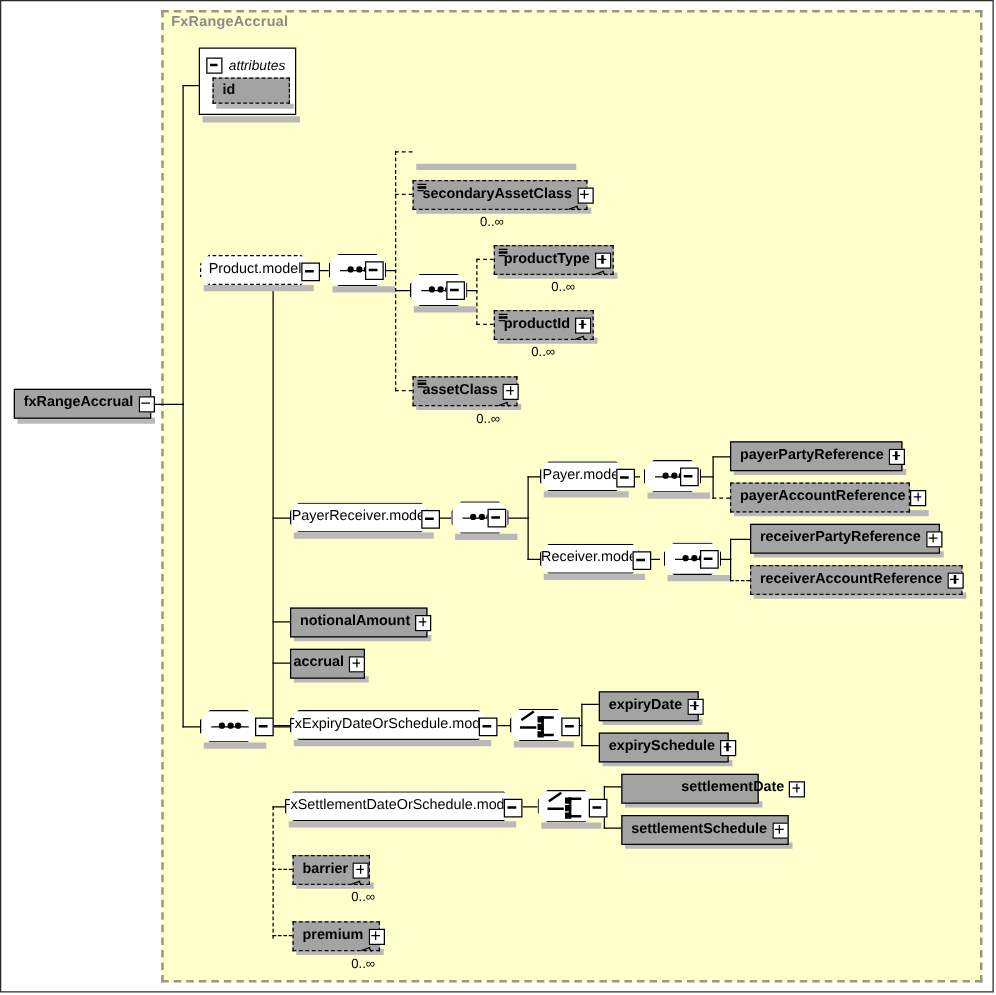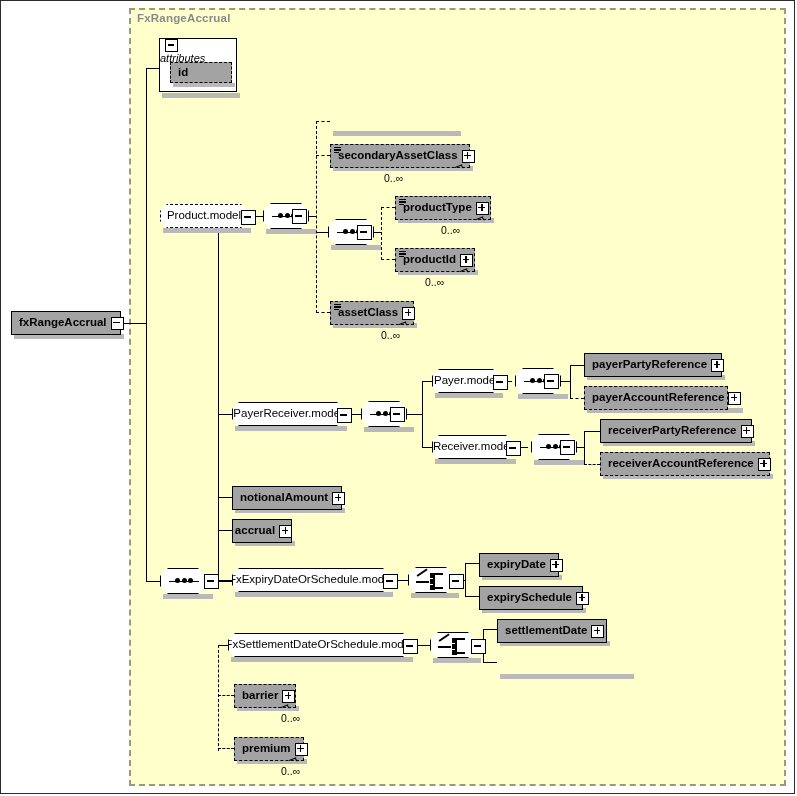--- a/index.html
+++ b/index.html
@@ -61,22 +61,22 @@
   .seqg{position:absolute;left:8px;top:11.5px;width:30px;height:1.6px;background:#000;}
   .seqd{position:absolute;top:9px;width:5px;height:5px;border-radius:50%;background:#000;}
   .chg-line{position:absolute;left:7px;top:13px;width:13px;height:1.6px;background:#000;}
   .chg-diag{position:absolute;left:8px;top:7px;width:12px;height:1.6px;background:#000;transform:rotate(-34deg);transform-origin:left center;}
   .chg-v{position:absolute;left:24px;top:5px;width:1.6px;height:16px;background:#000;}
   .chg-h{position:absolute;left:24px;width:10px;height:1.6px;background:#000;}
   .chg-dot{position:absolute;left:21px;width:5px;height:5px;background:#000;}
 
   
   .attrbox{position:absolute;background:#fff;border:1.5px solid #000;box-sizing:border-box;}
-  .attrhdr{position:absolute;left:0;top:0;height:20px;display:flex;align-items:flex-start;
-           font-size:11px;font-style:italic;color:#000;flex-direction:column;}
+  .attrhdr{position:absolute;left:0;top:0;height:20px;display:flex;align-items:flex-end;
+           font-size:11px;font-style:italic;color:#000;}
   .attrhdr .pm{margin-left:5px;margin-right:5px;}
 
   
   .ln{position:absolute;background:#000;}
   .lnh{height:1.4px;}
   .lnv{width:1.4px;}
   .dh{position:absolute;height:0;border-top:1.4px dashed #000;}
   .dv{position:absolute;width:0;border-left:1.4px dashed #000;}
 </style>
 </head>
@@ -381,26 +381,30 @@
     <span class="chg-v"></span>
     <span class="chg-h" style="top:5px;"></span>
       <span class="chg-h" style="top:19px;"></span>
     <span class="chg-dot" style="top:5px;"></span>
       <span class="chg-dot" style="top:11px;"></span>
       <span class="chg-dot" style="top:17px;"></span>
   </div>
   <div class="pm-ext" style="left:471px;top:639px;"></div>
 
   <div class="shadow" style="left:500px;top:641px;width:110px;height:5px;"></div>
-  <div class="node" style="left:497px;top:619px;width:110px;">
+  <div class="node" style="left:497px;top:619px;width:110px;padding-left:40px;">
     <span class="lbl">settlementDate</span>
     <span class="pm plus"></span>
   </div>
 
   <div class="shadow" style="left:500px;top:674px;width:134px;height:5px;"></div>
+  <div class="node" style="left:497px;top:652px;width:134px;">
+    <span class="lbl">settlementSchedule</span>
+    <span class="pm plus"></span>
+  </div>
 
   <div class="shadow" style="left:237px;top:706px;width:62px;height:5px;"></div>
   <div class="node opt" style="left:234px;top:684px;width:62px;">
     <span class="lbl">barrier</span>
     <span class="pm plus"></span>
   </div>
   <div class="rep" style="left:281px;top:702px;"></div>
   <div class="card" style="left:281px;top:712px;">0..∞</div>
 
   <div class="shadow" style="left:237px;top:759px;width:70px;height:5px;"></div>

